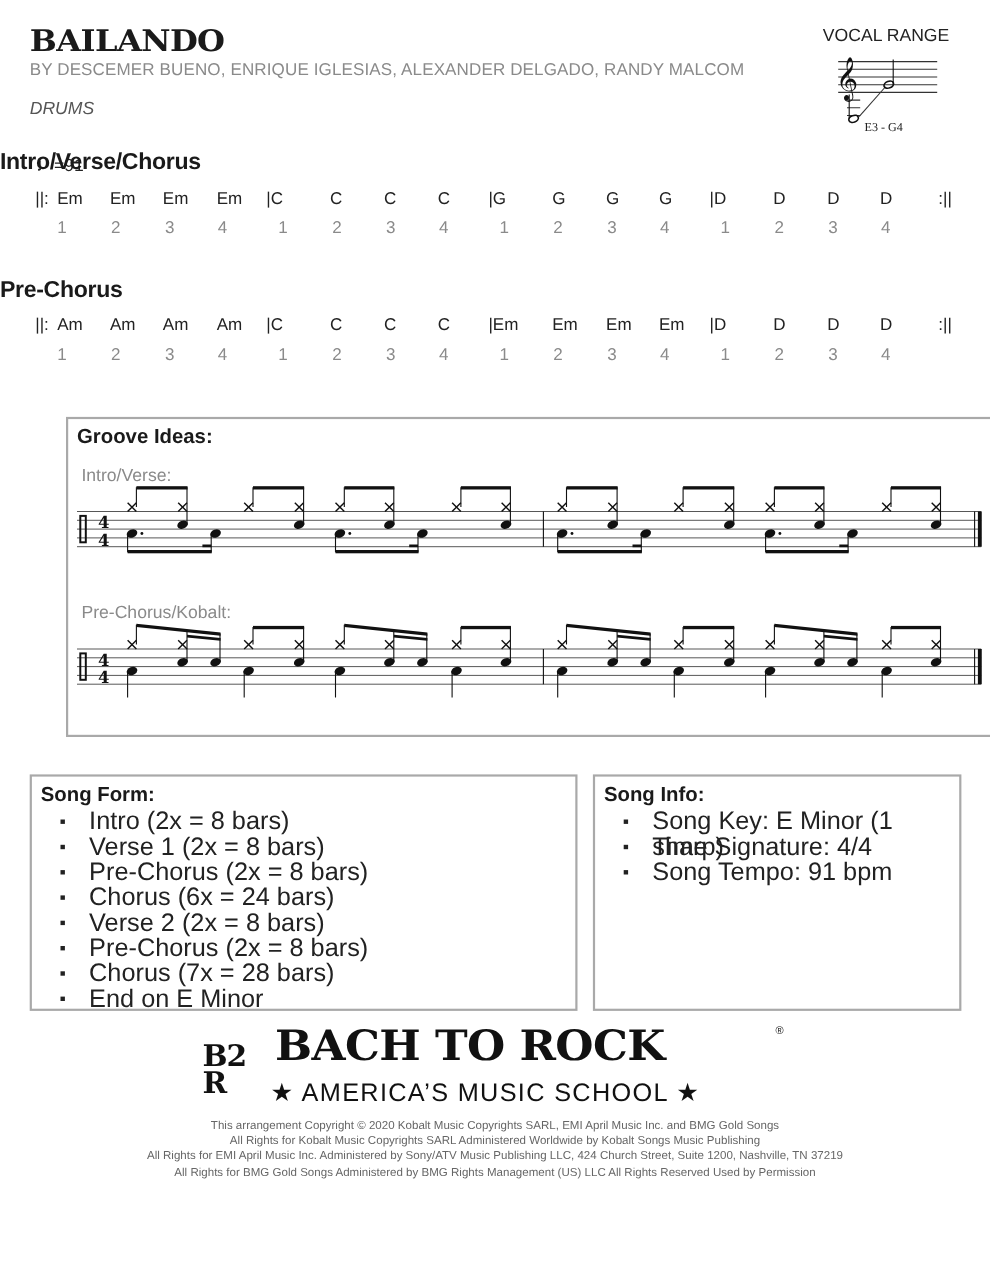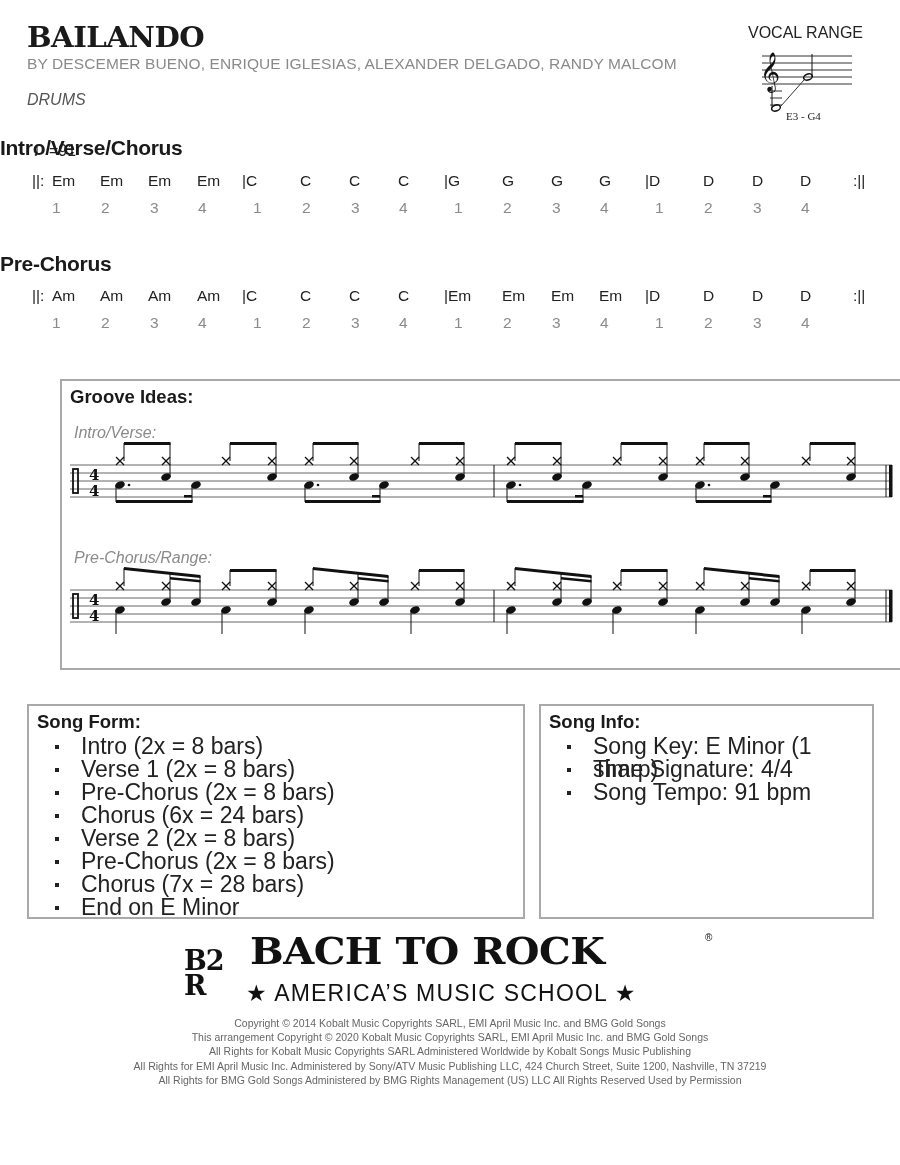--- a/index.html
+++ b/index.html
@@ -18,21 +18,21 @@
   .tempo { position: absolute; left: 33px; top: 142px; font-size: 16px; color: #222; }
   .section-title { position: absolute; left: 0; width: 720px; font-weight: bold; font-size: 21px; color: #1a1a1a; letter-spacing: -0.3px; }
 
   .chord-row, .count-row { position: absolute; left: 0; width: 900px; height: 22px; }
   .chord-row span, .count-row span { position: absolute; font-size: 15.5px; white-space: nowrap; }
   .chord-row span { color: #222; }
   .count-row span { color: #8a8a8a; }
 
   .box { position: absolute; border: 2px solid #a9a9a9; background: #fff; }
   .box-title { position: absolute; font-weight: bold; font-size: 18.5px; color: #1a1a1a; left: 8px; top: 5px; }
-  .groove-label { position: absolute; left: 12px; font-size: 16px; color: #8a8a8a; font-style: italic; }
+  .groove-label { position: absolute; left: 12px; font-size: 16px; color: #8a8a8a; }
   .groove-svg { position: absolute; left: 0; }
 
   .list { position: absolute; left: 32px; list-style: none; }
   .list li { position: relative; font-size: 23px; color: #222; height: 23px; line-height: 23px; padding-left: 28px; }
   .list li::before { content: ""; position: absolute; left: 2px; top: 10px; width: 4px; height: 4px; background: #222; }
 
   .logo { position: absolute; left: 180px; top: 930px; width: 540px; height: 80px; }
   .logo-b2r { position: absolute; left: 4px; top: 18px; font-family: "DejaVu Serif", serif; font-weight: 900; font-size: 27px; line-height: 25px; color: #111; letter-spacing: -1px; }
   .logo-name { position: absolute; left: 70px; top: -2px; font-family: "DejaVu Serif", serif; font-weight: 900; font-size: 38px; color: #111; letter-spacing: -0.5px; white-space: nowrap; transform: scaleX(1.05); transform-origin: left; }
   .logo-reg { position: absolute; left: 525px; top: 2px; font-size: 10px; color: #111; }
@@ -258,21 +258,21 @@
       <rect x="445" y="64" width="76.5" height="3" fill="#111"></rect>
       <rect x="513" y="59" width="8" height="2.5" fill="#111"></rect>
       <ellipse cx="638" cy="49" rx="5" ry="3.6" fill="#111" transform="rotate(-22 638 49)"></ellipse>
       <ellipse cx="713" cy="49" rx="5" ry="3.6" fill="#111" transform="rotate(-22 713 49)"></ellipse>
       <circle cx="647" cy="49" r="1.3" fill="#111"></circle>
       <line x1="634" y1="49" x2="634" y2="66" stroke="#111" stroke-width="1"></line>
       <line x1="709" y1="49" x2="709" y2="66" stroke="#111" stroke-width="1"></line>
       <rect x="634" y="64" width="75.5" height="3" fill="#111"></rect>
       <rect x="701" y="59" width="8" height="2.5" fill="#111"></rect>
     </svg>
-  <div class="groove-label" style="top:168px;">Pre-Chorus/Range:</div>
+  <div class="groove-label" style="top:168px;">Pre-Chorus/Kobalt:</div>
   <svg class="groove-svg" id="groove-1" style="top:180px;" width="843" height="90">
       <line x1="8" y1="29" x2="830" y2="29" stroke="#555" stroke-width="0.9"></line>
       <line x1="8" y1="37" x2="830" y2="37" stroke="#555" stroke-width="0.9"></line>
       <line x1="8" y1="45" x2="830" y2="45" stroke="#555" stroke-width="0.9"></line>
       <line x1="8" y1="53" x2="830" y2="53" stroke="#555" stroke-width="0.9"></line>
       <line x1="8" y1="61" x2="830" y2="61" stroke="#555" stroke-width="0.9"></line>
       <rect x="11" y="33" width="5" height="24" fill="none" stroke="#111" stroke-width="1.8"></rect>
       <text x="27" y="44" font-family="DejaVu Serif, serif" font-weight="bold" font-size="15" fill="#111">4</text>
       <text x="27" y="60" font-family="DejaVu Serif, serif" font-weight="bold" font-size="15" fill="#111">4</text>
       <line x1="432" y1="29" x2="432" y2="61" stroke="#111" stroke-width="1"></line>
@@ -397,18 +397,17 @@
 </div>
 
 <div class="logo">
   <div class="logo-b2r">B2<br>R</div>
   <div class="logo-name">BACH TO ROCK</div>
   <div class="logo-reg">®</div>
   <div class="logo-tag">★ AMERICA’S MUSIC SCHOOL ★</div>
 </div>
 
 <div class="copyright">
-  <div>Copyright © 2014 Kobalt Music Copyrights SARL, EMI April Music Inc. and BMG Gold Songs</div>
   <div>This arrangement Copyright © 2020 Kobalt Music Copyrights SARL, EMI April Music Inc. and BMG Gold Songs</div>
   <div>All Rights for Kobalt Music Copyrights SARL Administered Worldwide by Kobalt Songs Music Publishing</div>
   <div>All Rights for EMI April Music Inc. Administered by Sony/ATV Music Publishing LLC, 424 Church Street, Suite 1200, Nashville, TN 37219</div>
   <div>All Rights for BMG Gold Songs Administered by BMG Rights Management (US) LLC All Rights Reserved   Used by Permission</div>
 </div>
 
 </body></html>

